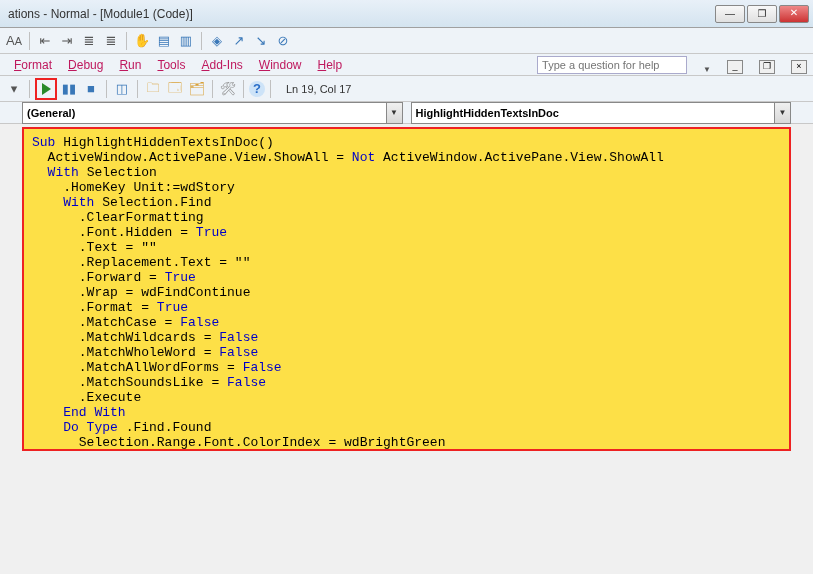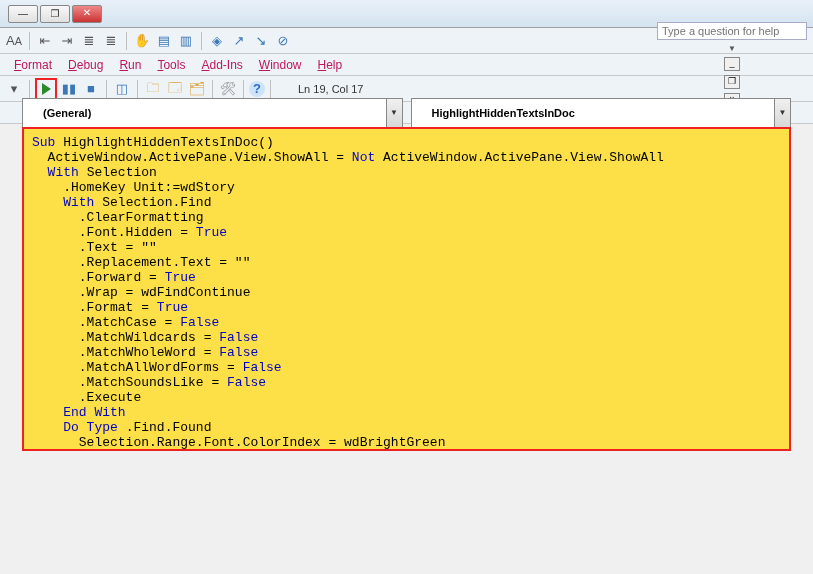--- a/index.html
+++ b/index.html
@@ -11,42 +11,43 @@
 .win-btn { width: 30px; height: 18px; border: 1px solid #888; background: linear-gradient(#f8f8f8,#e0e0e0); display: flex; align-items: center; justify-content: center; font-size: 10px; border-radius: 2px; }
 .win-btn.close { background: linear-gradient(#e88,#c33); color: #fff; padding-bottom:2px;}
 
 .toolbar1 { height: 26px; background: #eef3f8; border-bottom: 1px solid #c8c8c8; display: flex; align-items: center; padding: 0 4px; gap: 2px; }
 .tb-icon { width: 20px; height: 20px; display: flex; align-items: center; justify-content: center; color: #555; font-size: 13px; }
 .tb-sep { width: 1px; height: 18px; background: #c0c0c0; margin: 0 3px; }
 
 .menubar { height: 22px; background: #eef3f8; display: flex; align-items: center; padding: 0 6px; gap: 0; border-bottom: 1px solid #c8c8c8; }
 .menu-item { padding: 2px 8px; font-size: 12px; color: #be185d; }
 .menu-item u { text-decoration: underline; }
-.help-area { margin-left: auto; display: flex; align-items: center; gap: 4px; flex-direction: column; }
+.help-area { margin-left: auto; display: flex; align-items: flex-end; gap: 16px; }
 .help-input { width: 150px; height: 18px; border: 1px solid #aac; font-size: 11px; padding: 0 4px; color: #888; }
 .aux-btn { width: 16px; height: 14px; border: 1px solid #888; background: #f0f0f0; font-size: 9px; line-height: 10px; text-align: center; }
 
 .toolbar2 { height: 26px; background: #eef3f8; border-bottom: 1px solid #c8c8c8; display: flex; align-items: center; padding: 0 4px; gap: 2px; }
 .run-highlight { border: 2px solid #e22; width: 22px; height: 22px; display:flex; align-items:center; justify-content:center;}
 .play-triangle { width:0; height:0; border-left: 9px solid #2a8a2a; border-top: 6px solid transparent; border-bottom: 6px solid transparent; }
-.status-text { margin-left: 22px; font-size: 11px; color: #333; }
+.status-text { margin-left: 10px; font-size: 11px; color: #333; }
 
 .dropdowns { height: 22px; background: #eef3f8; display: flex; align-items: center; padding: 2px 22px 2px 22px; gap: 8px; border-bottom: 1px solid #c8c8c8; }
-.combo { flex: 1; height: 30px; background: #fff; border: 1px solid #888; display: flex; align-items: center; padding: 0 20px; font-size: 11px; font-weight: bold; position: relative; }
+.combo { flex: 1; height: 22px; background: #fff; border: 1px solid #888; display: flex; align-items: center; padding: 0 4px; font-size: 11px; font-weight: bold; position: relative; }
 .combo .chev { position: absolute; right: 0; width: 16px; height: 100%; background: linear-gradient(#f0f0f0,#d8d8d8); border-left: 1px solid #888; display: flex; align-items: center; justify-content: center; font-size: 8px; color: #333;}
 
 .code-area { position: relative; margin: 3px 22px 0 22px; height: 324px; border: 2px solid #e22; background: #fde047; overflow: hidden; }
 .code-pre { font-family: Consolas, "Courier New", monospace; font-size: 13px; line-height: 15px; padding: 6px 8px; white-space: pre; color: #000; }
 .k { color: #0000c8; }
 
 </style>
 </head>
 <body>
 
 <div class="titlebar">
+  <span class="title-text">ations - Normal - [Module1 (Code)]</span>
   <div class="win-controls">
     <div class="win-btn">—</div>
     <div class="win-btn">❐</div>
     <div class="win-btn close">✕</div>
   </div>
 </div>
 
 <div class="toolbar1">
   <div class="tb-icon">A<small>A</small></div>
   <div class="tb-sep"></div>

